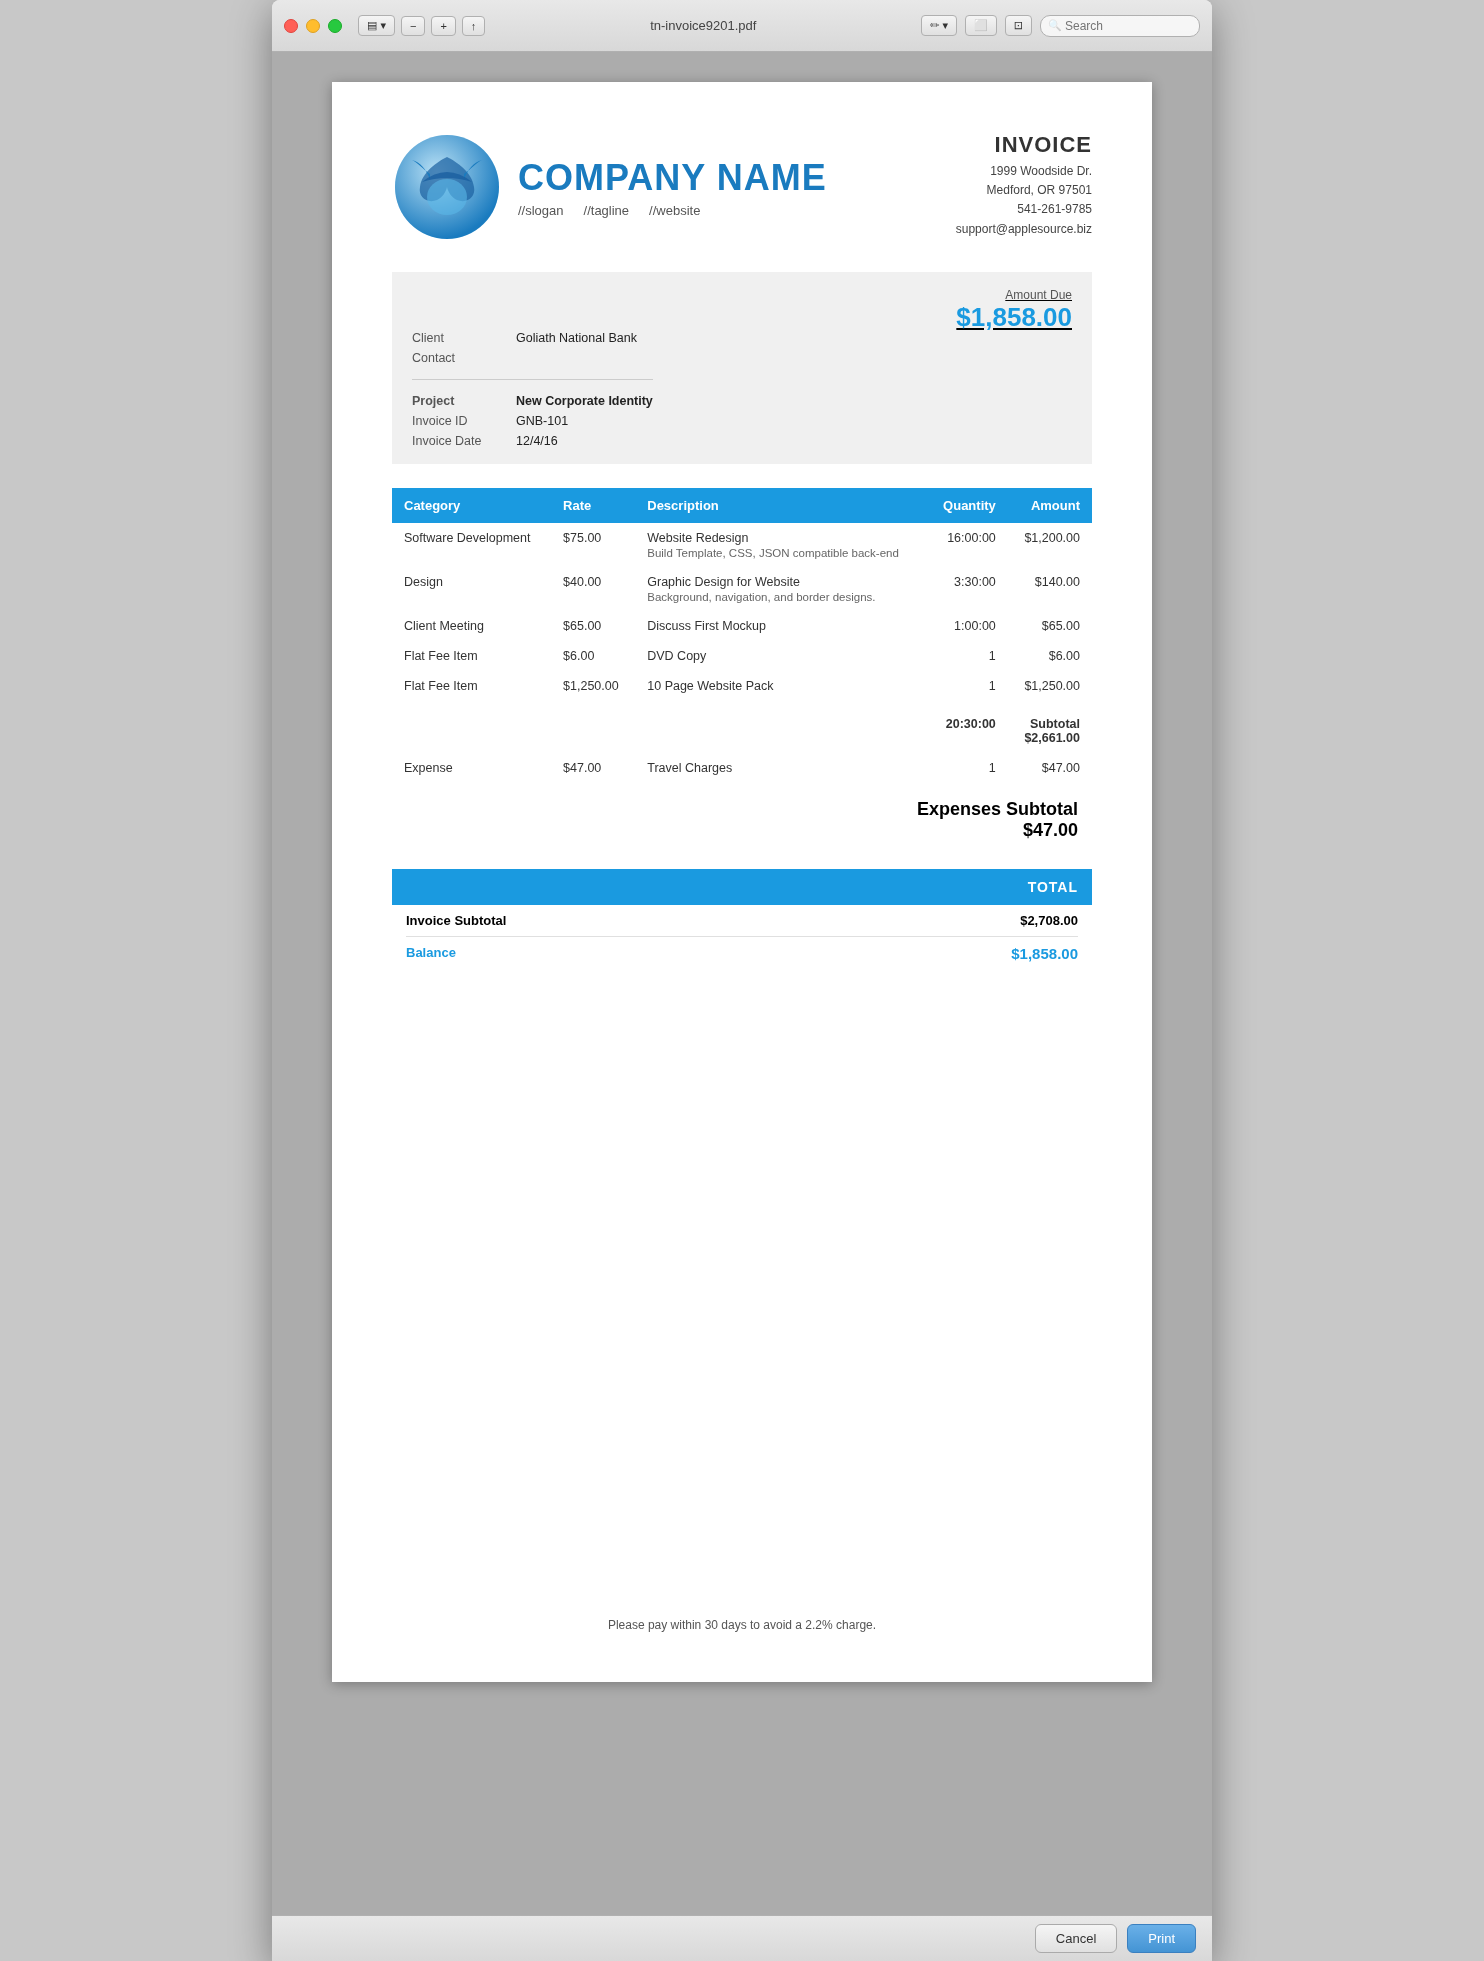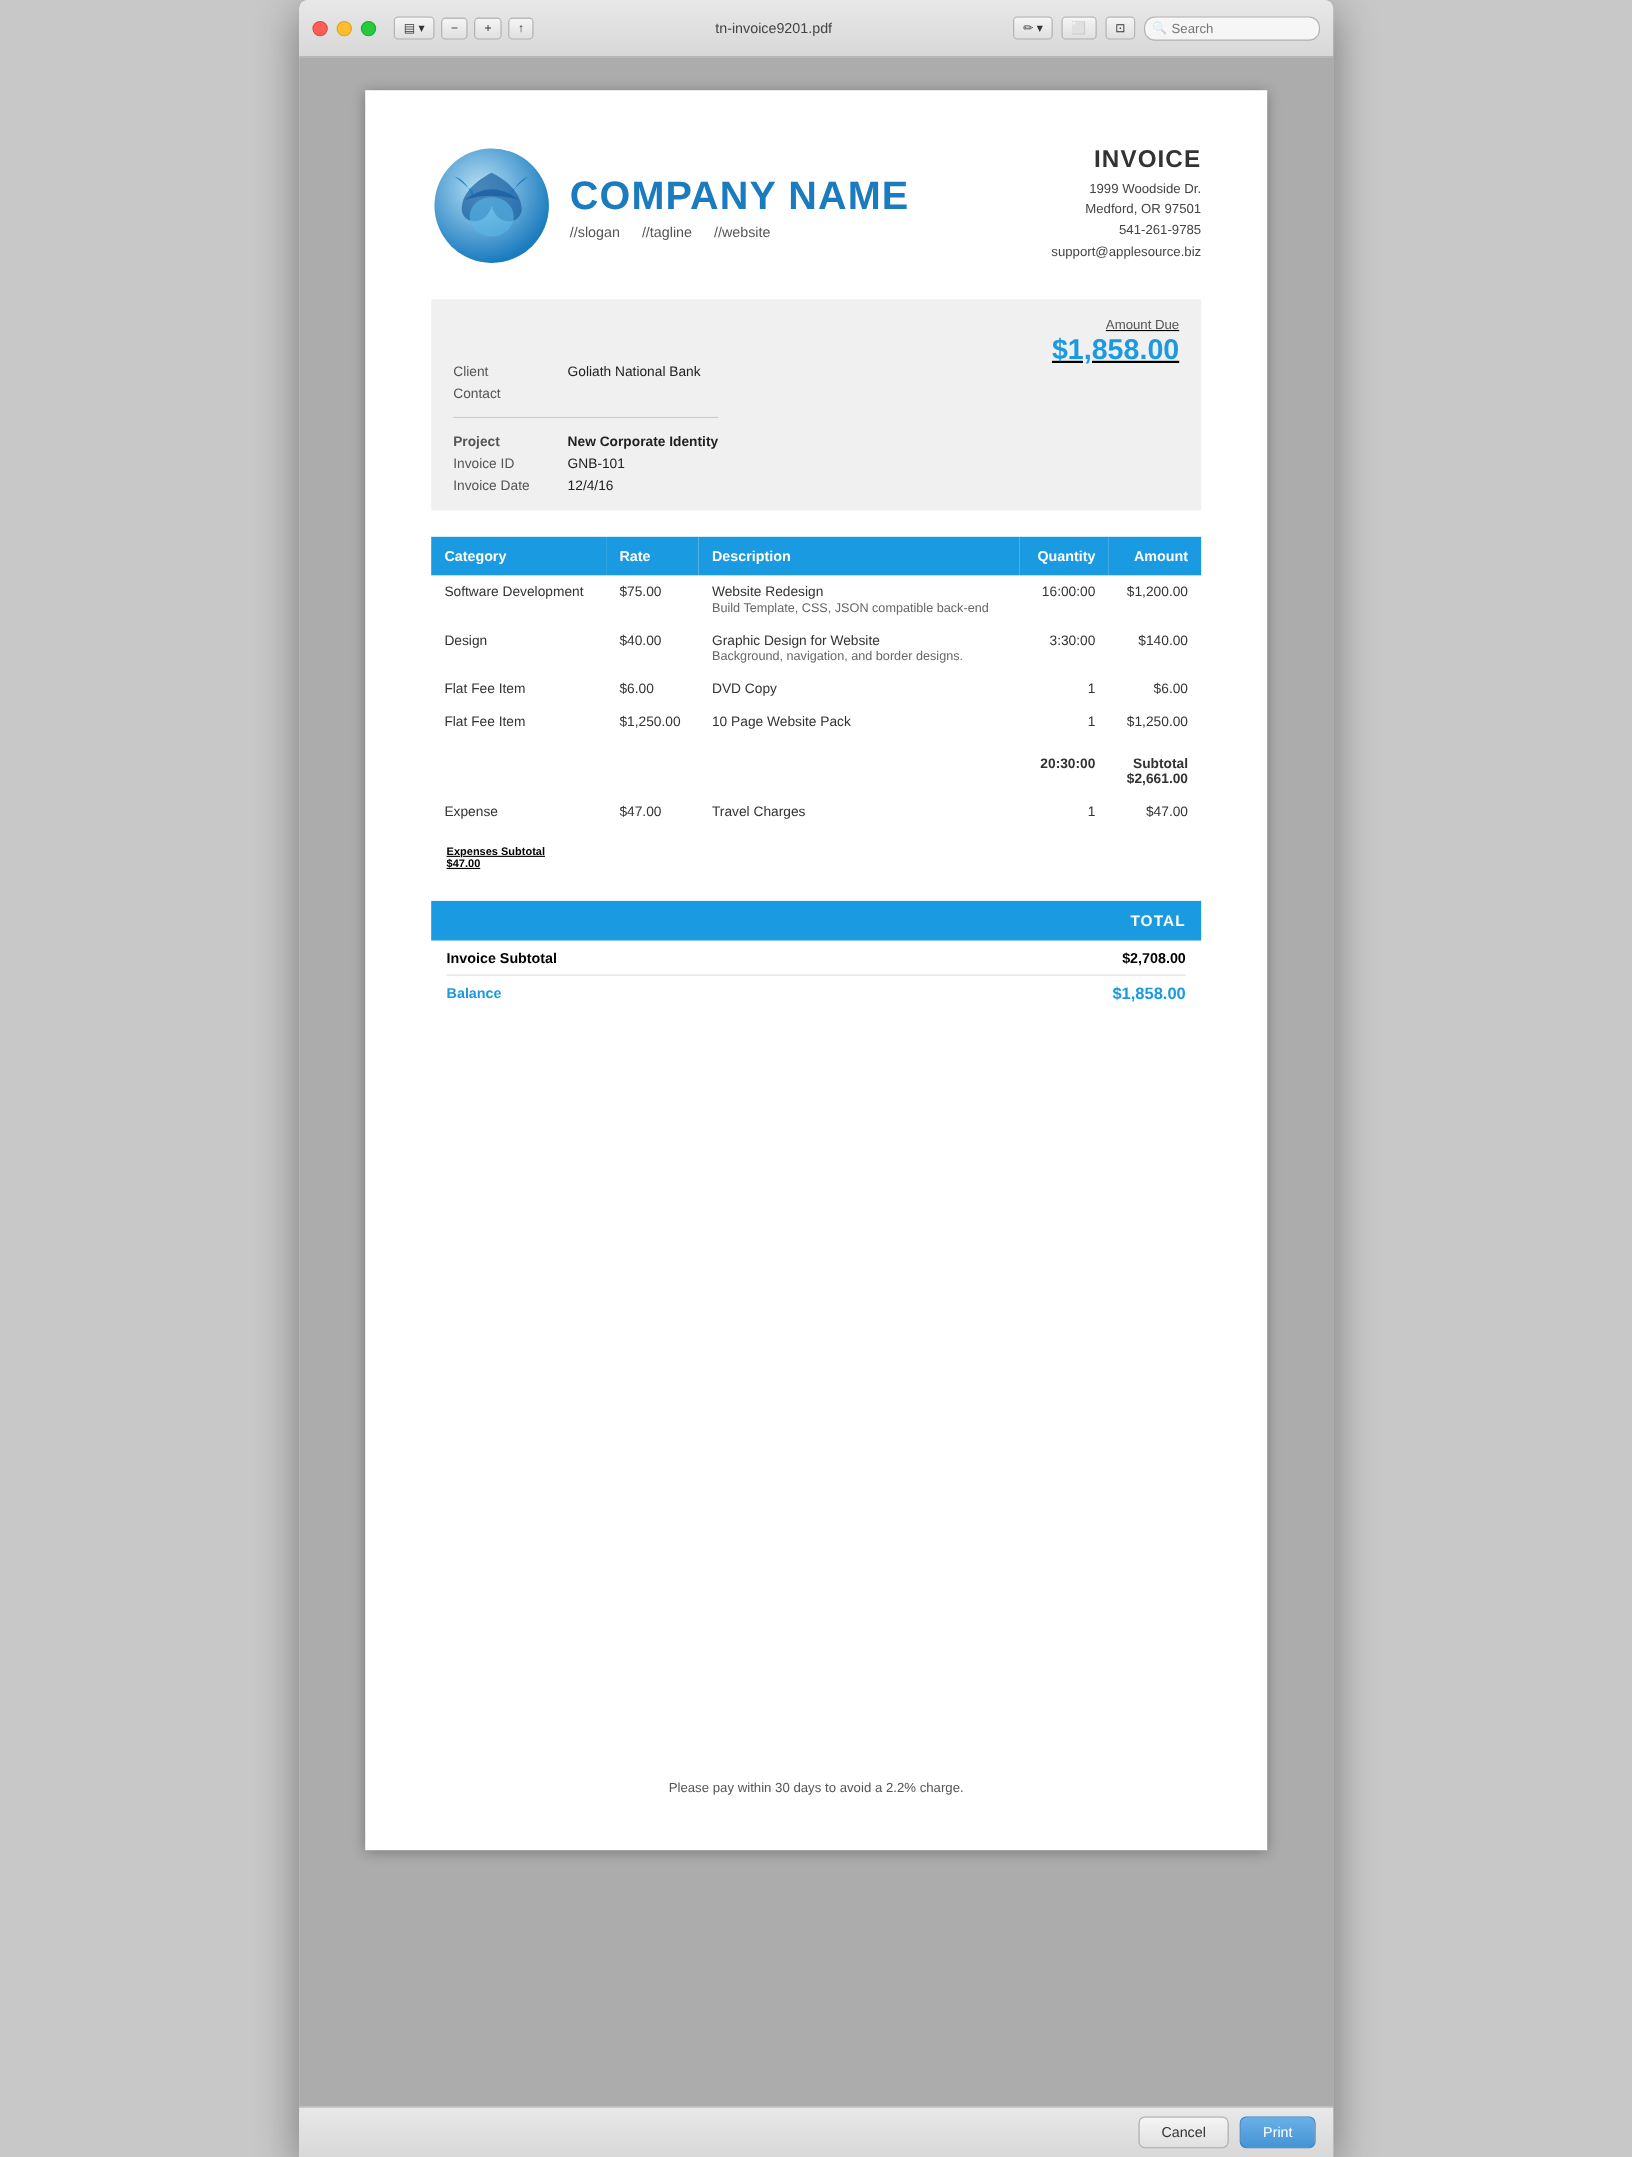--- a/index.html
+++ b/index.html
@@ -337,25 +337,24 @@
     .total-row.payments .label {
       text-decoration: underline;
       color: #333;
     }
     .total-row.payments .value { color: #333; }
 
     .total-row.balance .label { color: #1a9ae0; font-weight: 700; }
     .total-row.balance .value { color: #1a9ae0; font-weight: 700; font-size: 15px; }
 
     .expenses-subtotal-section {
-      text-align: left;
+      text-align: right;
       padding: 16px 14px 8px;
-      font-size: 10px;
+      font-size: 18px;
       font-weight: 700;
-      text-decoration: underline;
     }
 
     
     .invoice-footer {
       position: absolute;
       bottom: 50px;
       left: 0;
       right: 0;
       text-align: center;
       font-size: 12px;
@@ -542,20 +541,29 @@
             <td>Design</td>
             <td>$40.00</td>
             <td class="td-description">
               <span class="desc-title">Graphic Design for Website</span>
               <span class="desc-sub">Background, navigation, and border designs.</span>
             </td>
             <td class="text-right">3:30:00</td>
             <td class="text-right">$140.00</td>
           </tr>
 
+          <tr>
+            <td>Client Meeting</td>
+            <td>$65.00</td>
+            <td class="td-description">
+              <span class="desc-title">Discuss First Mockup</span>
+            </td>
+            <td class="text-right">1:00:00</td>
+            <td class="text-right">$65.00</td>
+          </tr>
 
           <tr>
             <td>Flat Fee Item</td>
             <td>$6.00</td>
             <td class="td-description">
               <span class="desc-title">DVD Copy</span>
             </td>
             <td class="text-right">1</td>
             <td class="text-right">$6.00</td>
           </tr>

